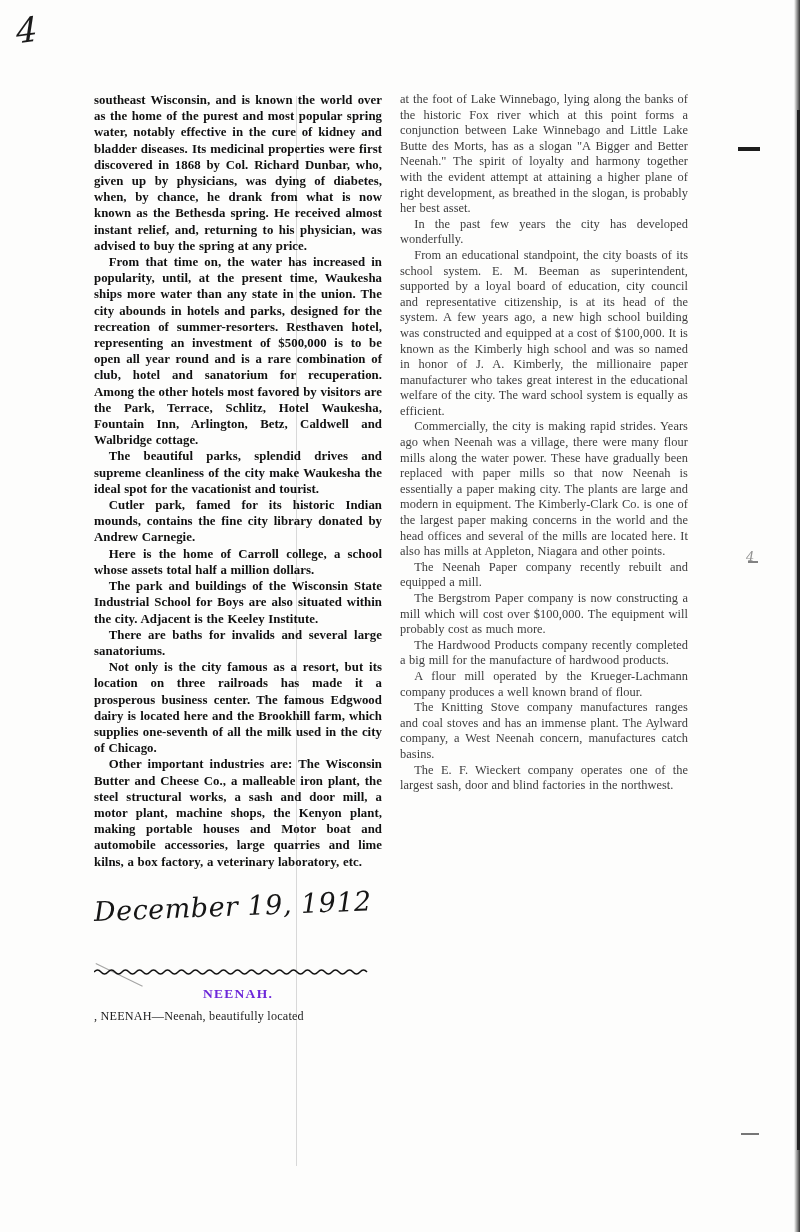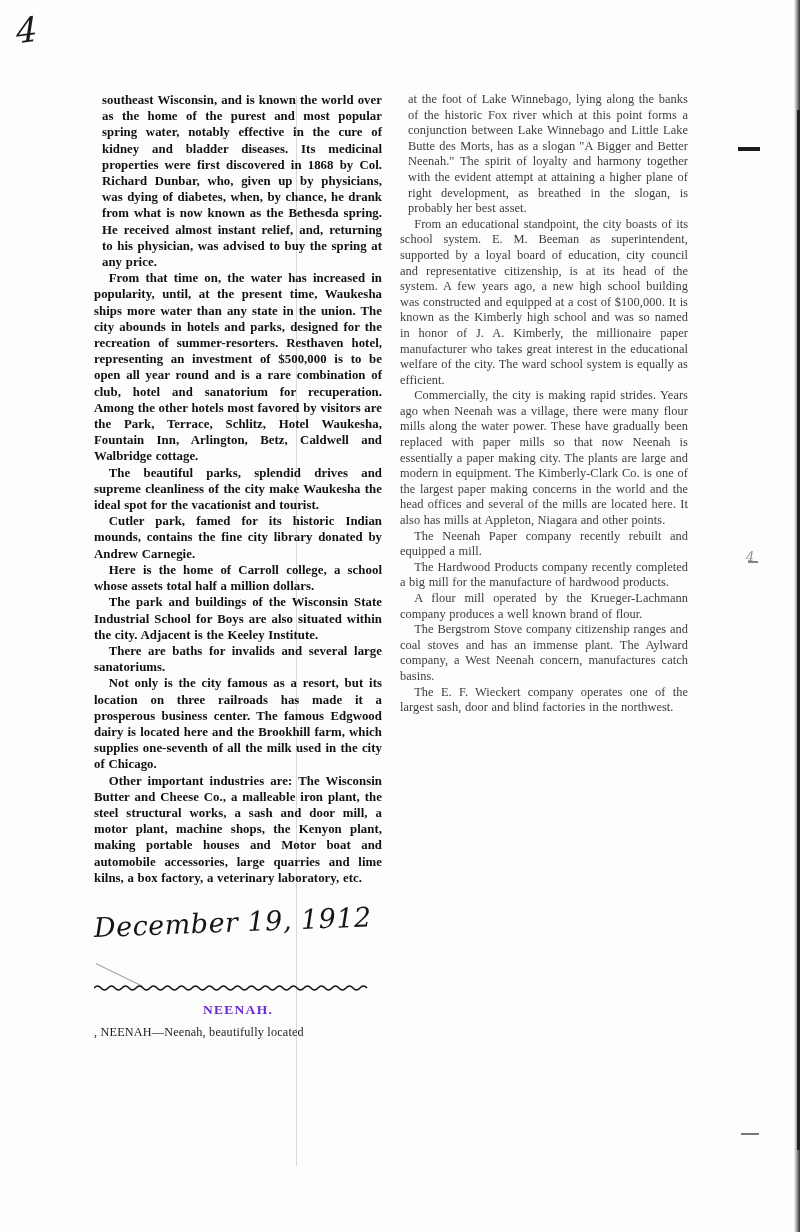--- a/index.html
+++ b/index.html
@@ -86,21 +86,21 @@
   p.body {
     margin: 0;
     text-align: justify;
     text-indent: 1.15em;
     font-size: 12.6px;
     line-height: 16.05px;
     letter-spacing: 0.05px;
     word-spacing: 0.4px;
     -webkit-font-smoothing: none;
   }
-  p.body.noindent { text-indent: 0; margin-left: 8px; }
+  p.body.noindent { text-indent: 0; }
 
   
   .col-left p.body {
     color: #111111;
     font-weight: 700;
     font-size: 12.8px;
     line-height: 16.2px;
   }
   
   .col-right p.body {
@@ -221,23 +221,25 @@
           <path d="M0 5 q3.5 -4 7 0 t7 0 t7 0 t7 0 t7 0 t7 0 t7 0 t7 0 t7 0 t7 0 t7 0 t7 0 t7 0 t7 0 t7 0 t7 0 t7 0 t7 0 t7 0 t7 0 t7 0 t7 0 t7 0 t7 0 t7 0 t7 0 t7 0 t7 0 t7 0 t7 0 t7 0 t7 0 t7 0 t7 0 t7 0 t7 0 t7 0 t7 0 t7 0" fill="none" stroke="#141414" stroke-width="1.5"></path>
         </svg>
       </div>
 
       <div class="section-heading">NEENAH.</div>
       <div class="lead-line">, NEENAH—Neenah, beautifully located</div>
     </div>
 
     <div class="col col-right">
       <p class="body noindent">at the foot of Lake Winnebago, lying along the banks of the historic Fox river which at this point forms a conjunction between Lake Winnebago and Little Lake Butte des Morts, has as a slogan "A Bigger and Better Neenah." The spirit of loyalty and harmony together with the evident attempt at attaining a higher plane of right development, as breathed in the slogan, is probably her best asset.</p>
+      <p class="body">In the past few years the city has developed wonderfully.</p>
       <p class="body">From an educational standpoint, the city boasts of its school system. E. M. Beeman as superintendent, supported by a loyal board of education, city council and representative citizenship, is at its head of the system. A few years ago, a new high school building was constructed and equipped at a cost of $100,000. It is known as the Kimberly high school and was so named in honor of J. A. Kimberly, the millionaire paper manufacturer who takes great interest in the educational welfare of the city. The ward school system is equally as efficient.</p>
       <p class="body">Commercially, the city is making rapid strides. Years ago when Neenah was a village, there were many flour mills along the water power. These have gradually been replaced with paper mills so that now Neenah is essentially a paper making city. The plants are large and modern in equipment. The Kimberly-Clark Co. is one of the largest paper making concerns in the world and the head offices and several of the mills are located here. It also has mills at Appleton, Niagara and other points.</p>
       <p class="body">The Neenah Paper company recently rebuilt and equipped a mill.</p>
+      <p class="body">The Bergstrom Paper company is now constructing a mill which will cost over $100,000. The equipment will probably cost as much more.</p>
       <p class="body">The Hardwood Products company recently completed a big mill for the manufacture of hardwood products.</p>
       <p class="body">A flour mill operated by the Krueger-Lachmann company produces a well known brand of flour.</p>
-      <p class="body">The Bergstrom Stove company citizenship ranges and coal stoves and has an immense plant. The Aylward company, a West Neenah concern, manufactures catch basins.</p>
+      <p class="body">The Knitting Stove company manufactures ranges and coal stoves and has an immense plant. The Aylward company, a West Neenah concern, manufactures catch basins.</p>
       <p class="body">The E. F. Wieckert company operates one of the largest sash, door and blind factories in the northwest.</p>
     </div>
 
   </div>
 </div>
 
 </body></html>

